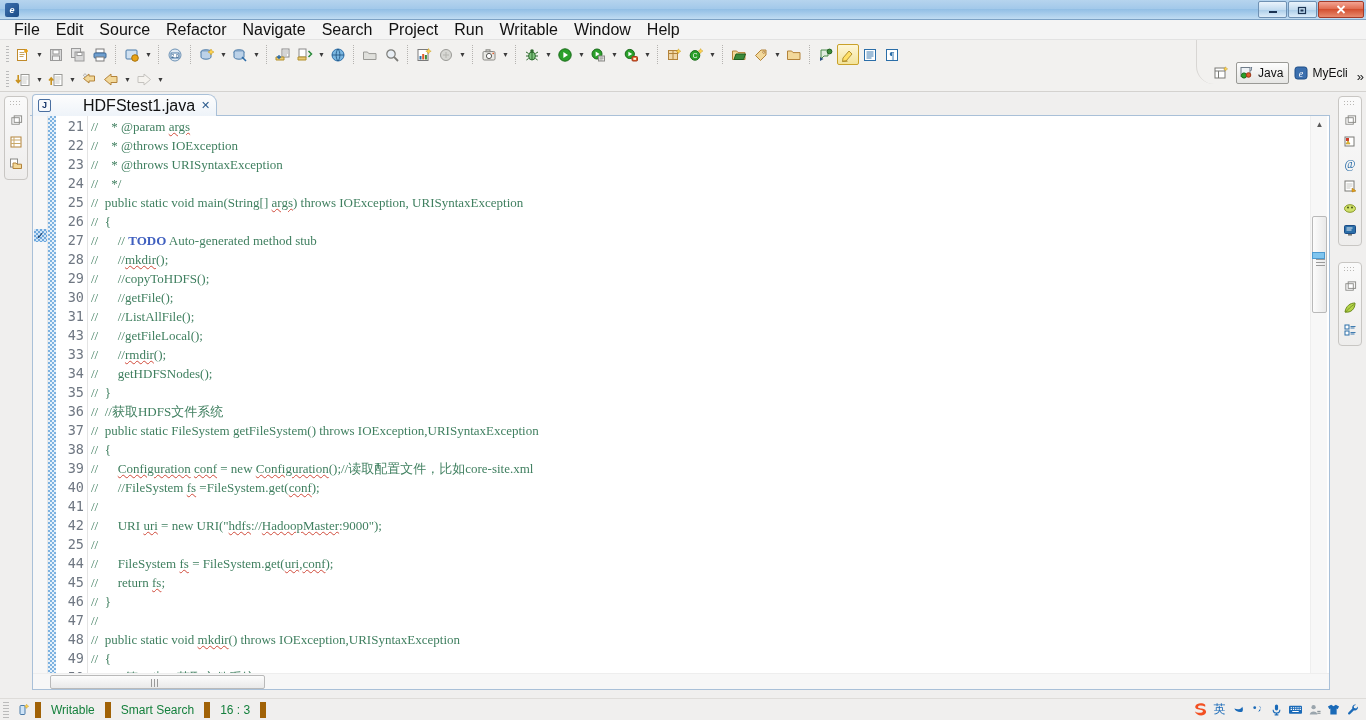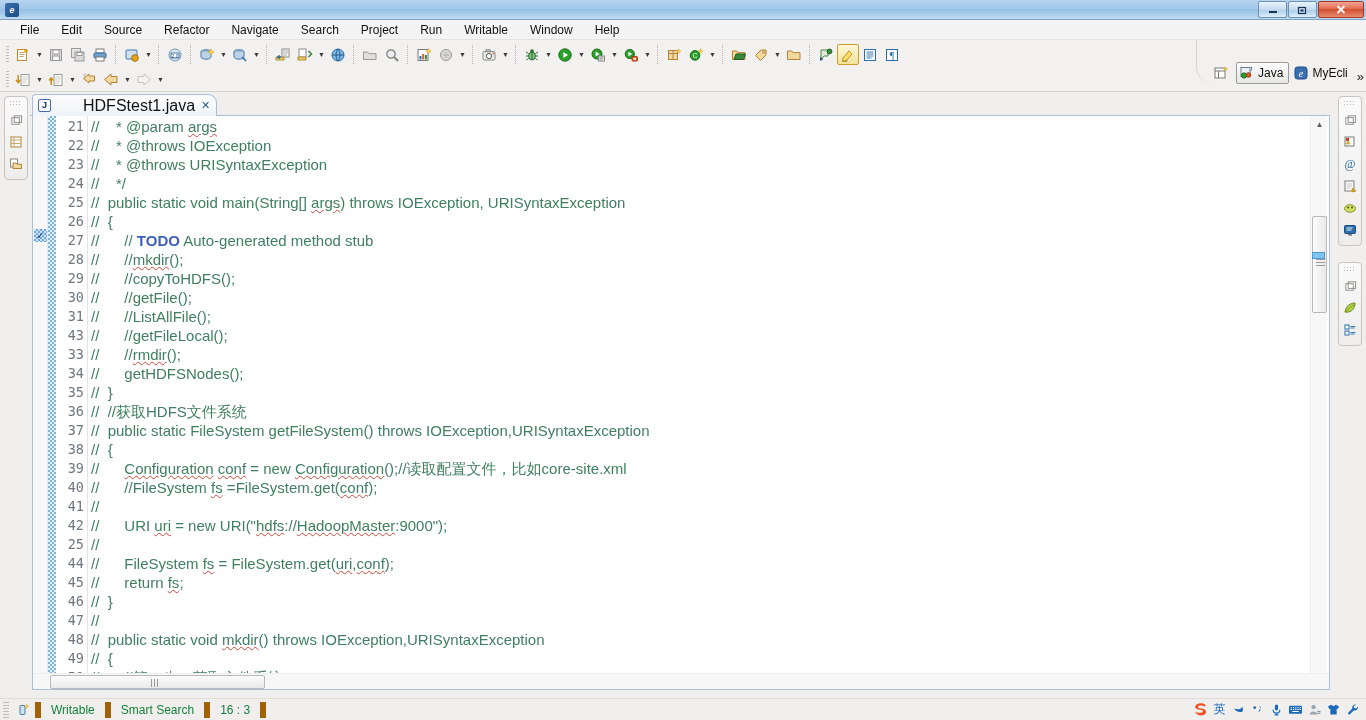--- a/index.html
+++ b/index.html
@@ -47,23 +47,22 @@
   .winglyph{ display:block; line-height:1; }
 
   
   #menubar{
     height:20px;background:#f4f4f4;
     display:flex;align-items:center;
     border-bottom:1px solid #e2e2e2;
     padding-left:6px;
   }
   .menu-item{
-    padding:2px 8px; font-size:12px; color:#111; cursor:default;
+    padding:2px 8px; font-size:16px; color:#111; cursor:default;
     white-space:nowrap;
-    margin-left:6px;
   }
 
   
   #toolbar{
     background:#f2f1ef;
     border-bottom:1px solid #d4d2cf;
     position:relative;
     height:52px;
     padding:2px 0 0 0;
   }
@@ -195,22 +194,22 @@
     padding-top:1px;
   }
   #linenos div{ padding-right:2px; }
 
   #gutter-line{
     position:absolute;left:54px;top:0;width:1px;bottom:16px;background:#e4e4e4;
   }
 
   #code{
     position:absolute;left:58px;top:0;right:22px;bottom:16px;
-    font-family:Liberation Sans, sans-serif;
-    font-size:15px;line-height:19px;
+    font-family:Liberation Serif, serif;
+    font-size:13px;line-height:19px;
     color:#3f7f5f;
     white-space:pre;
     overflow:hidden;
     padding-top:1px;
   }
   .todo{ color:#3f5fbf; font-weight:bold; }
   .sq{
     text-decoration: underline;
     text-decoration-style: wavy;
     text-decoration-color:#d04a3a;

